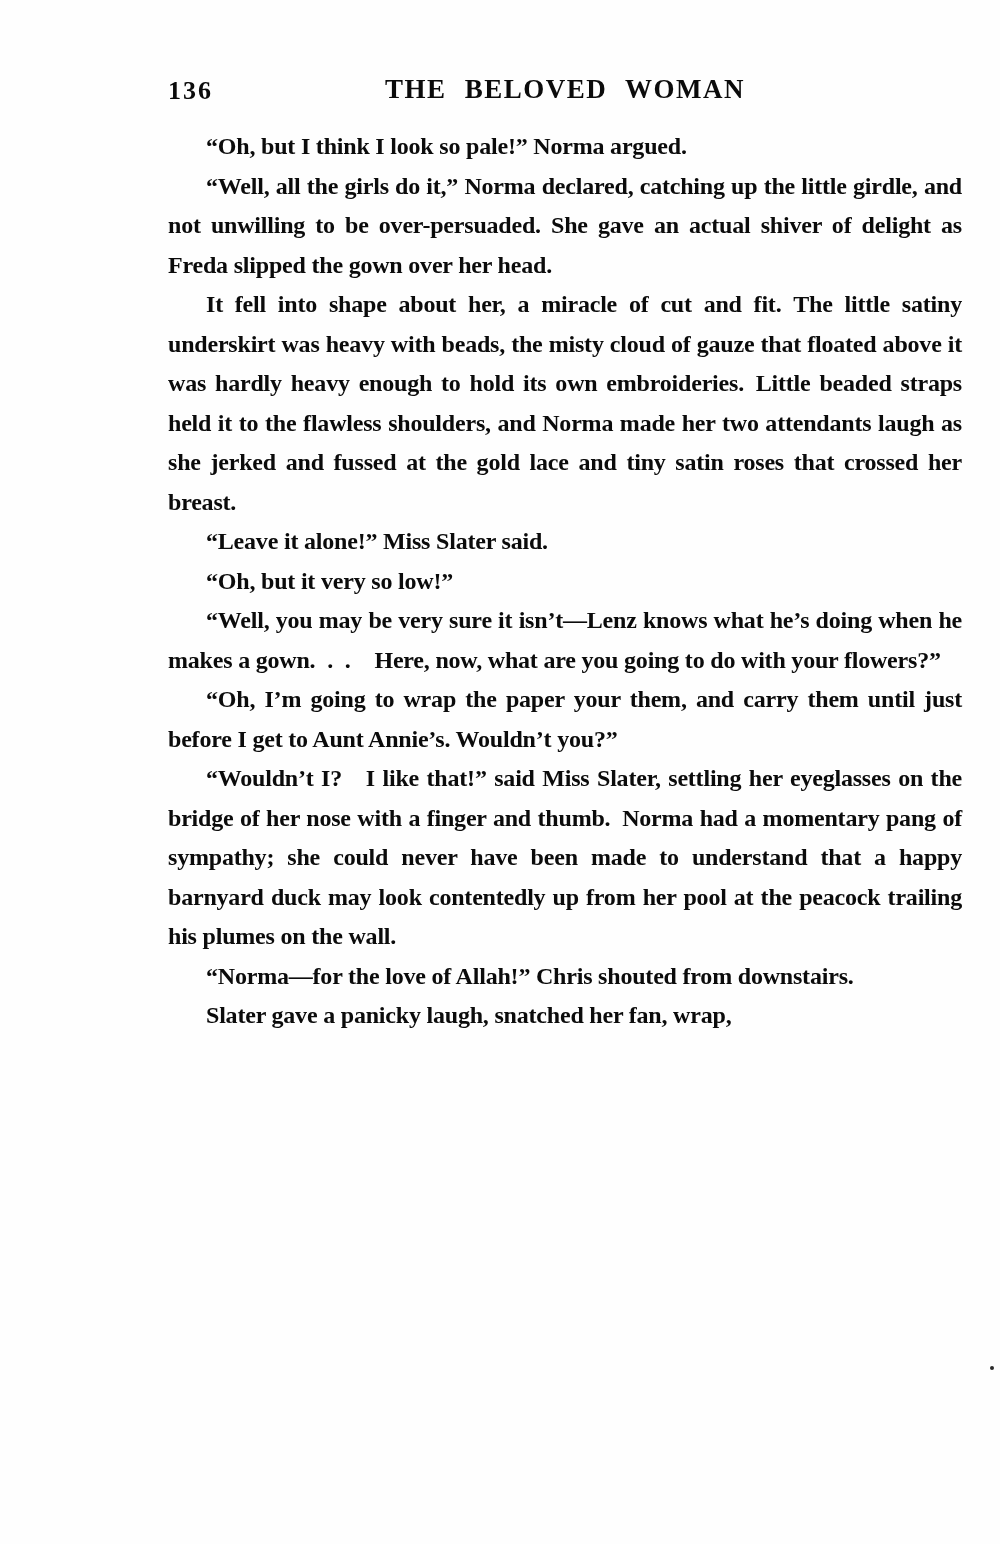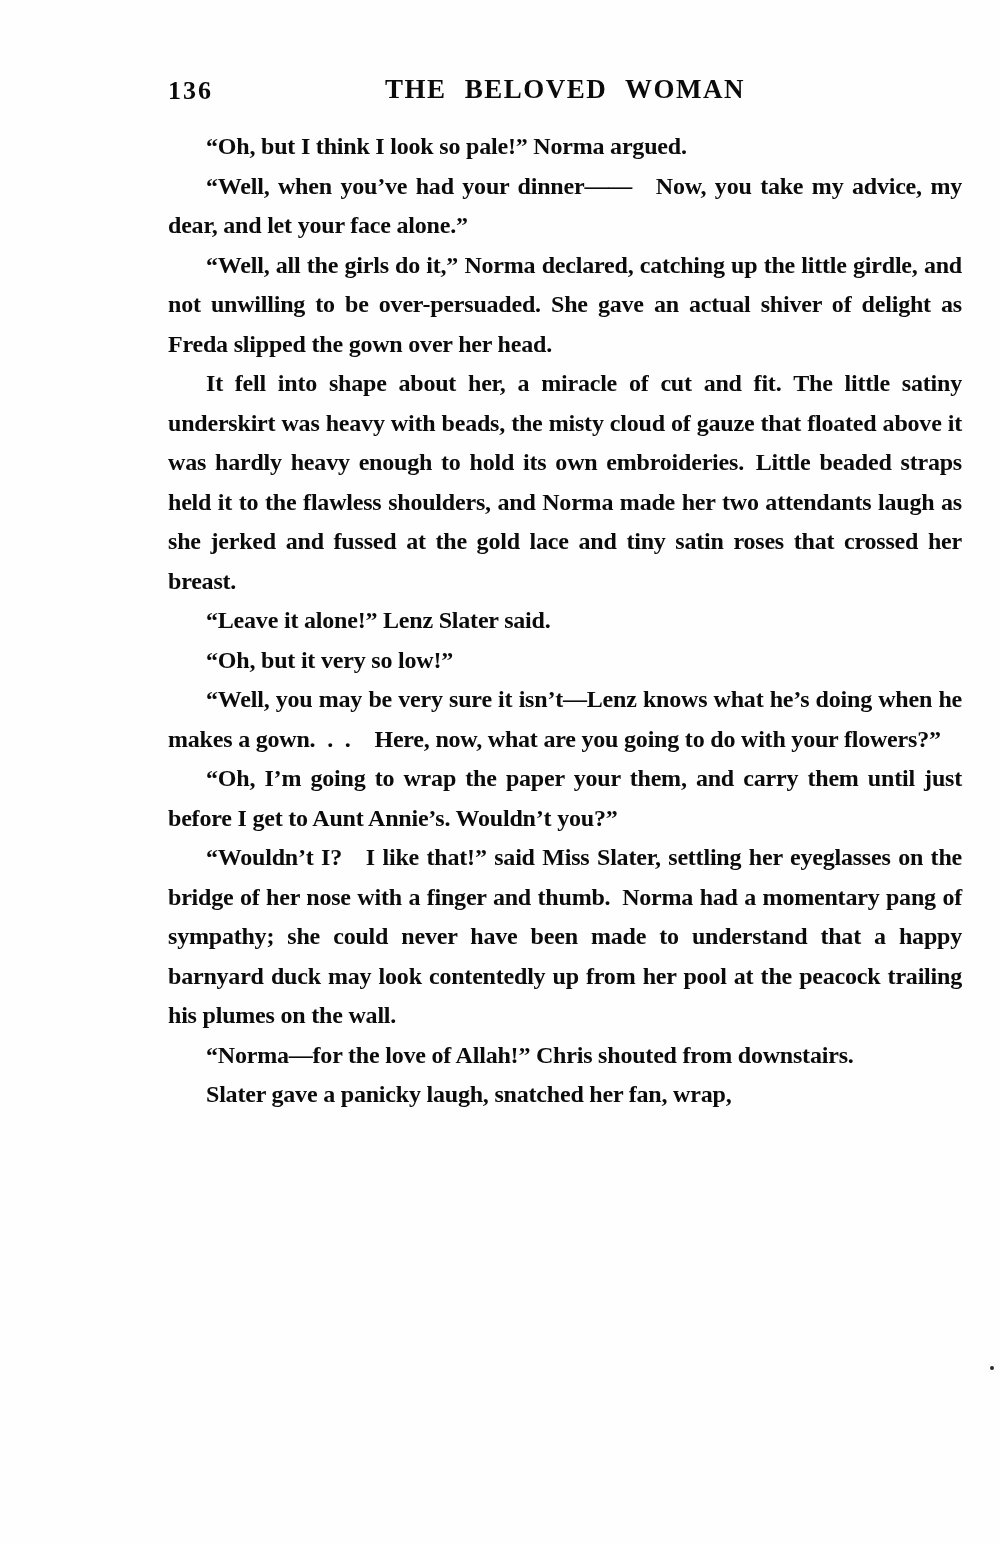--- a/index.html
+++ b/index.html
@@ -68,24 +68,23 @@
 
 <div class="page">
 
   <div class="header">
     <span class="pagenum">136</span>
     <div class="title">THE BELOVED WOMAN</div>
   </div>
 
   <div class="body">
     <p class="para">“Oh, but I think I look so pale!” Norma argued.</p>
-    <p class="para">“Well, when you’ve had your dinner—— Now, you take my advice, my dear, and let your face alone.”</p>
     <p class="para">“Well, all the girls do it,” Norma declared, catching up the little girdle, and not unwilling to be over-persuaded. She gave an actual shiver of delight as Freda slipped the gown over her head.</p>
     <p class="para">It fell into shape about her, a miracle of cut and fit. The little satiny underskirt was heavy with beads, the misty cloud of gauze that floated above it was hardly heavy enough to hold its own embroideries. Little beaded straps held it to the flawless shoulders, and Norma made her two attendants laugh as she jerked and fussed at the gold lace and tiny satin roses that crossed her breast.</p>
-    <p class="para">“Leave it alone!” Lenz Slater said.</p>
+    <p class="para">“Leave it alone!” Miss Slater said.</p>
     <p class="para">“Oh, but it very so low!”</p>
     <p class="para">“Well, you may be very sure it isn’t—Lenz knows what he’s doing when he makes a gown. . . Here, now, what are you going to do with your flowers?”</p>
     <p class="para">“Oh, I’m going to wrap the paper your them, and carry them until just before I get to Aunt Annie’s. Wouldn’t you?”</p>
     <p class="para">“Wouldn’t I? I like that!” said Miss Slater, settling her eyeglasses on the bridge of her nose with a finger and thumb. Norma had a momentary pang of sympathy; she could never have been made to understand that a happy barnyard duck may look contentedly up from her pool at the peacock trailing his plumes on the wall.</p>
     <p class="para">“Norma—for the love of Allah!” Chris shouted from downstairs.</p>
     <p class="para">Slater gave a panicky laugh, snatched her fan, wrap,</p>
   </div>
 
   <div class="artifact-dot"></div>
 

